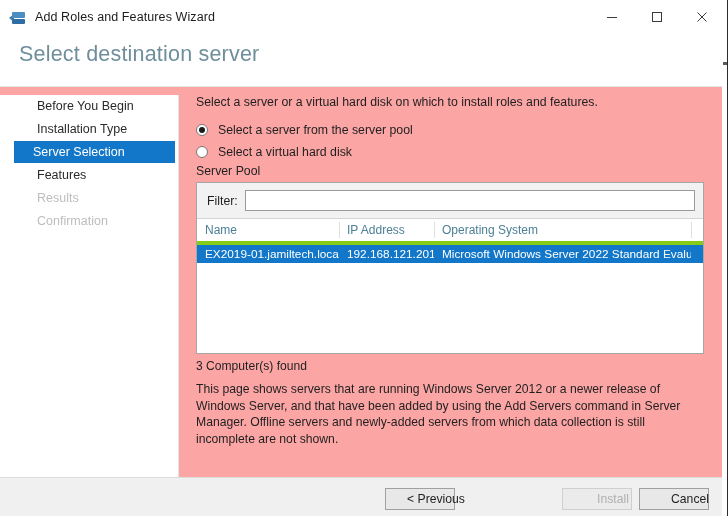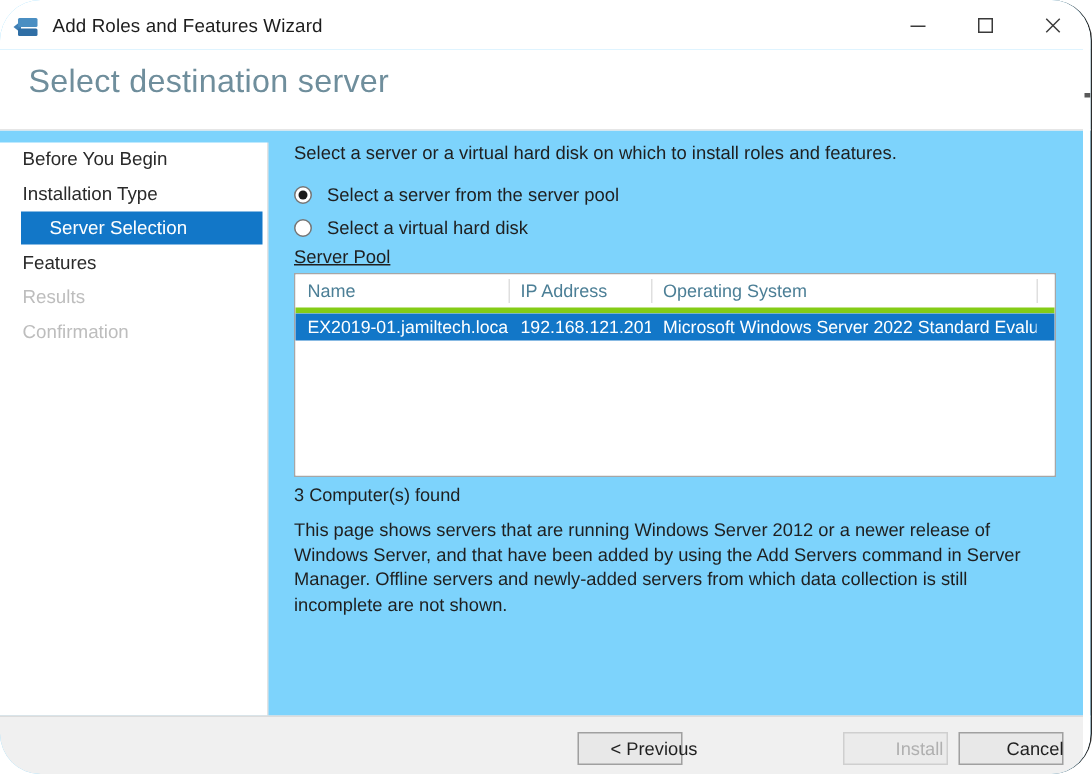--- a/index.html
+++ b/index.html
@@ -13,24 +13,23 @@
     font-family: "Liberation Sans", sans-serif;
     background: #ffffff;
     -webkit-font-smoothing: antialiased;
   }
 
   #window {
     position: relative;
     width: 728px;
     height: 516px;
     box-sizing: border-box;
-    background: #7dd3fc;
+    background: #fca5a5;
     border-right: 1px solid #2b2b2b;
     overflow: hidden;
-    border-radius: 27px;
   }
 
   
   #titlebar {
     position: absolute;
     left: 0; top: 0;
     width: 728px;
     height: 33px;
     background: #ffffff;
     display: flex;
@@ -127,21 +126,21 @@
     width: 1px;
     height: 382px;
     background: #e3e3e3;
   }
   .nav-item {
     position: relative;
     height: 22px;
     margin: 0 0 1px 0;
     display: flex;
     align-items: center;
-    padding-left: 15px;
+    padding-left: 37px;
     font-size: 12.5px;
     color: #2a2a2a;
     white-space: nowrap;
     box-sizing: border-box;
   }
   .nav-item.nav-wrap {
     margin-left: 14px;
     padding-left: 19px;
     width: 161px;
   }
@@ -192,21 +191,20 @@
   .radio-label {
     font-size: 12.3px;
     color: #1f1f1f;
     white-space: nowrap;
   }
 
   #pool-label {
     margin-bottom: 4px;
     font-size: 12.3px;
     color: #1f1f1f;
-    text-decoration: underline;
   }
 
   
   #pool-panel {
     width: 508px;
     border: 1px solid #a6a6a6;
     background: #ffffff;
     box-sizing: border-box;
   }
   #filter-bar {
@@ -429,20 +427,24 @@
     </div>
     <div class="radio-row">
       <span class="radio-mark"></span>
       <span class="radio-label">Select a virtual hard disk</span>
     </div>
 
     <div id="pool-label">Server Pool</div>
 
     <div id="pool-panel">
 
+      <div id="filter-bar">
+        <span id="filter-label">Filter:</span>
+        <input id="filter-input" type="text" value="" style="">
+      </div>
 
       <div id="grid-head">
         <div class="gcol c-name">Name</div>
         <div class="gsep" style="left:142px;"></div>
         <div class="gcol c-ip">IP Address</div>
         <div class="gsep" style="left:237px;"></div>
         <div class="gcol c-os">Operating System</div>
         <div class="gsep" style="left:494px;"></div>
       </div>
 

